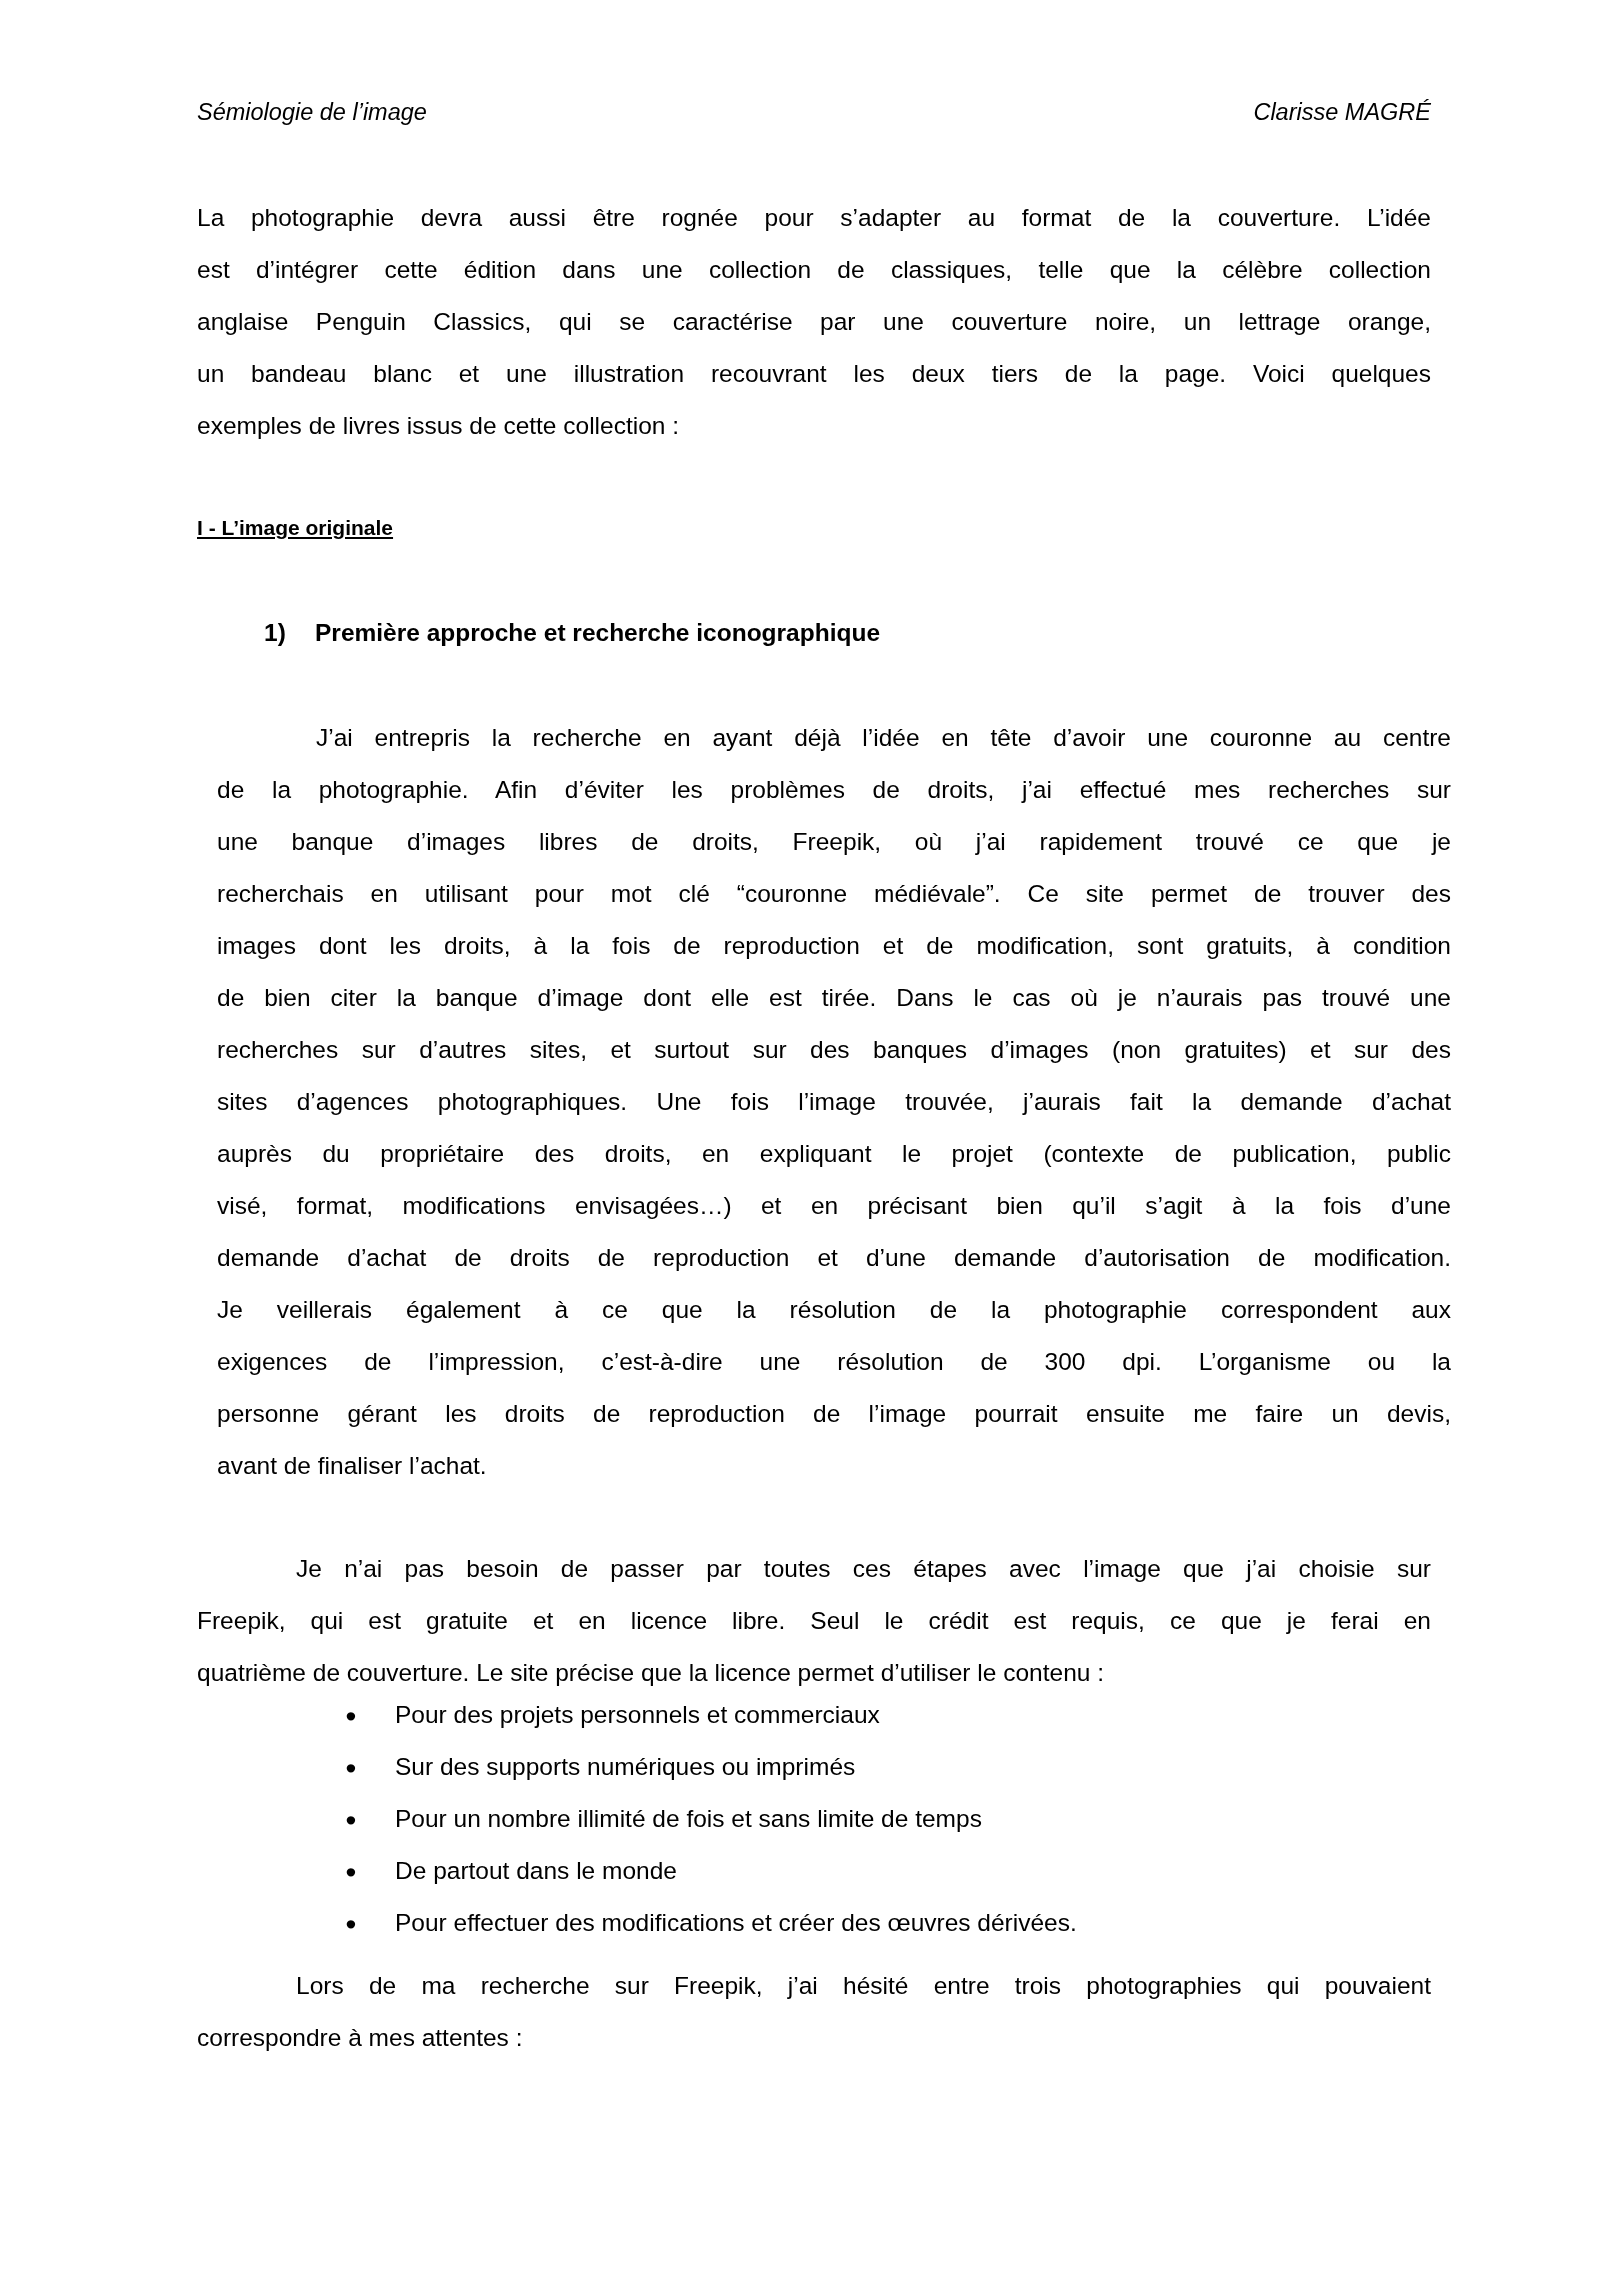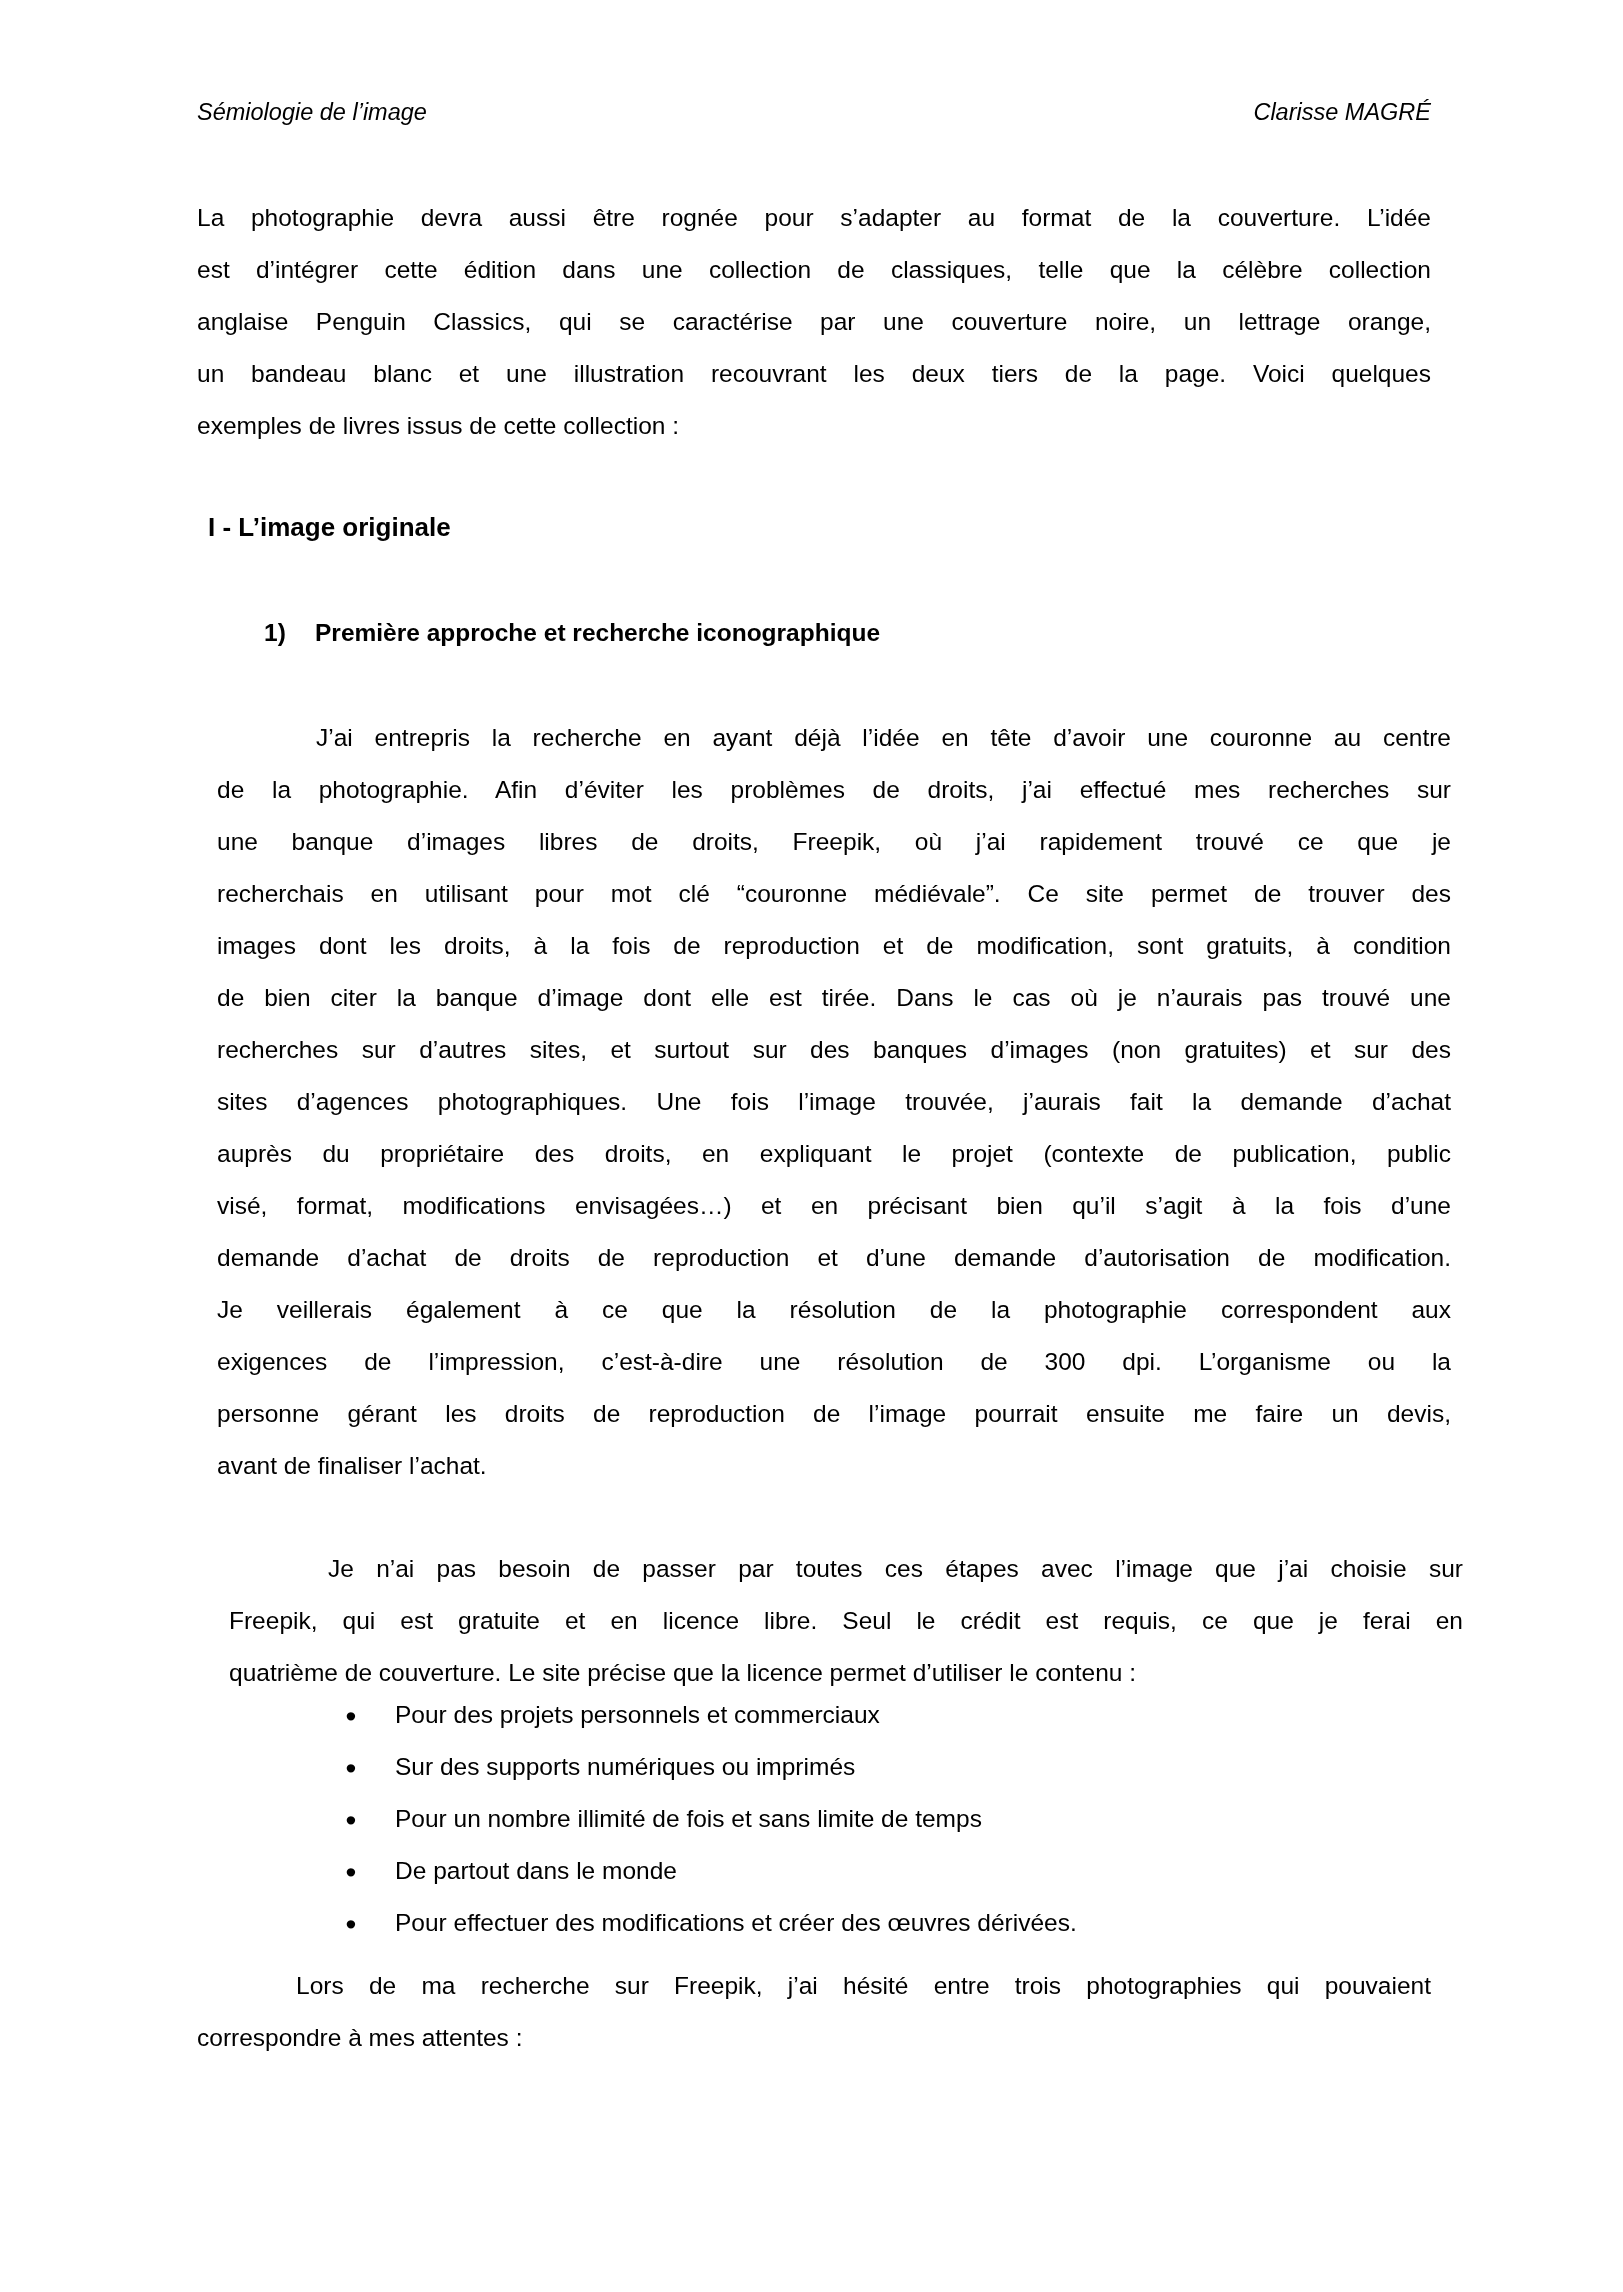--- a/index.html
+++ b/index.html
@@ -5,21 +5,21 @@
   html, body { margin:0; padding:0; background:#ffffff; }
   body { width:1623px; height:2293px; position:relative; overflow:hidden;
          font-family:"Liberation Sans", sans-serif; color:#000; }
   .hdr { position:absolute; top:98px; font-size:23.5px; font-style:italic; line-height:29px; }
   .hdr-left { left:197px; }
   .hdr-right { right:192px; }
   .block { position:absolute; left:197px; width:1234px; font-size:24.5px; line-height:52px; }
   .line { display:block; height:52px; white-space:nowrap; text-align:justify; text-align-last:justify; }
   .line.last { text-align-last:left; }
   .ind { padding-left:99px; }
-  .h1 { position:absolute; left:208px; top:510px; font-size:26px; font-weight:bold; line-height:35px; }
+  .h1 { position:absolute; left:197px; top:510px; font-size:21px; font-weight:bold; line-height:35px;text-decoration:underline; }
   .h2 { position:absolute; left:264px; top:615px; font-size:24.5px; font-weight:bold; line-height:35px; }
   .h2 .num { display:inline-block; width:51px; }
   .bullets { position:absolute; left:345px; top:1701px; font-size:24.5px; line-height:28px; }
   .bullets .li { height:52px; white-space:nowrap; }
   .bullets .dot { display:inline-block; width:50px; font-size:19.6px; vertical-align:top; }
 </style>
 </head>
 <body>
 
 <div class="hdr hdr-left">Sémiologie de l’image</div>
@@ -50,21 +50,21 @@
   <span class="line">sites d’agences photographiques. Une fois l’image trouvée, j’aurais fait la demande d’achat</span>
   <span class="line">auprès du propriétaire des droits, en expliquant le projet (contexte de publication, public</span>
   <span class="line">visé, format, modifications envisagées…) et en précisant bien qu’il s’agit à la fois d’une</span>
   <span class="line">demande d’achat de droits de reproduction et d’une demande d’autorisation de modification.</span>
   <span class="line">Je veillerais également à ce que la résolution de la photographie correspondent aux</span>
   <span class="line">exigences de l’impression, c’est-à-dire une résolution de 300 dpi. L’organisme ou la</span>
   <span class="line">personne gérant les droits de reproduction de l’image pourrait ensuite me faire un devis,</span>
   <span class="line last">avant de finaliser l’achat.</span>
 </div>
 
-<div class="block" style="top:1543px;margin-left:32px;">
+<div class="block" style="top:1543px;">
   <span class="line ind">Je n’ai pas besoin de passer par toutes ces étapes avec l’image que j’ai choisie sur</span>
   <span class="line">Freepik, qui est gratuite et en licence libre. Seul le crédit est requis, ce que je ferai en</span>
   <span class="line last">quatrième de couverture. Le site précise que la licence permet d’utiliser le contenu :</span>
 </div>
 
 <div class="bullets">
   <div class="li"><span class="dot">●</span><span>Pour des projets personnels et commerciaux</span></div>
   <div class="li"><span class="dot">●</span><span>Sur des supports numériques ou imprimés</span></div>
   <div class="li"><span class="dot">●</span><span>Pour un nombre illimité de fois et sans limite de temps</span></div>
   <div class="li"><span class="dot">●</span><span>De partout dans le monde</span></div>

